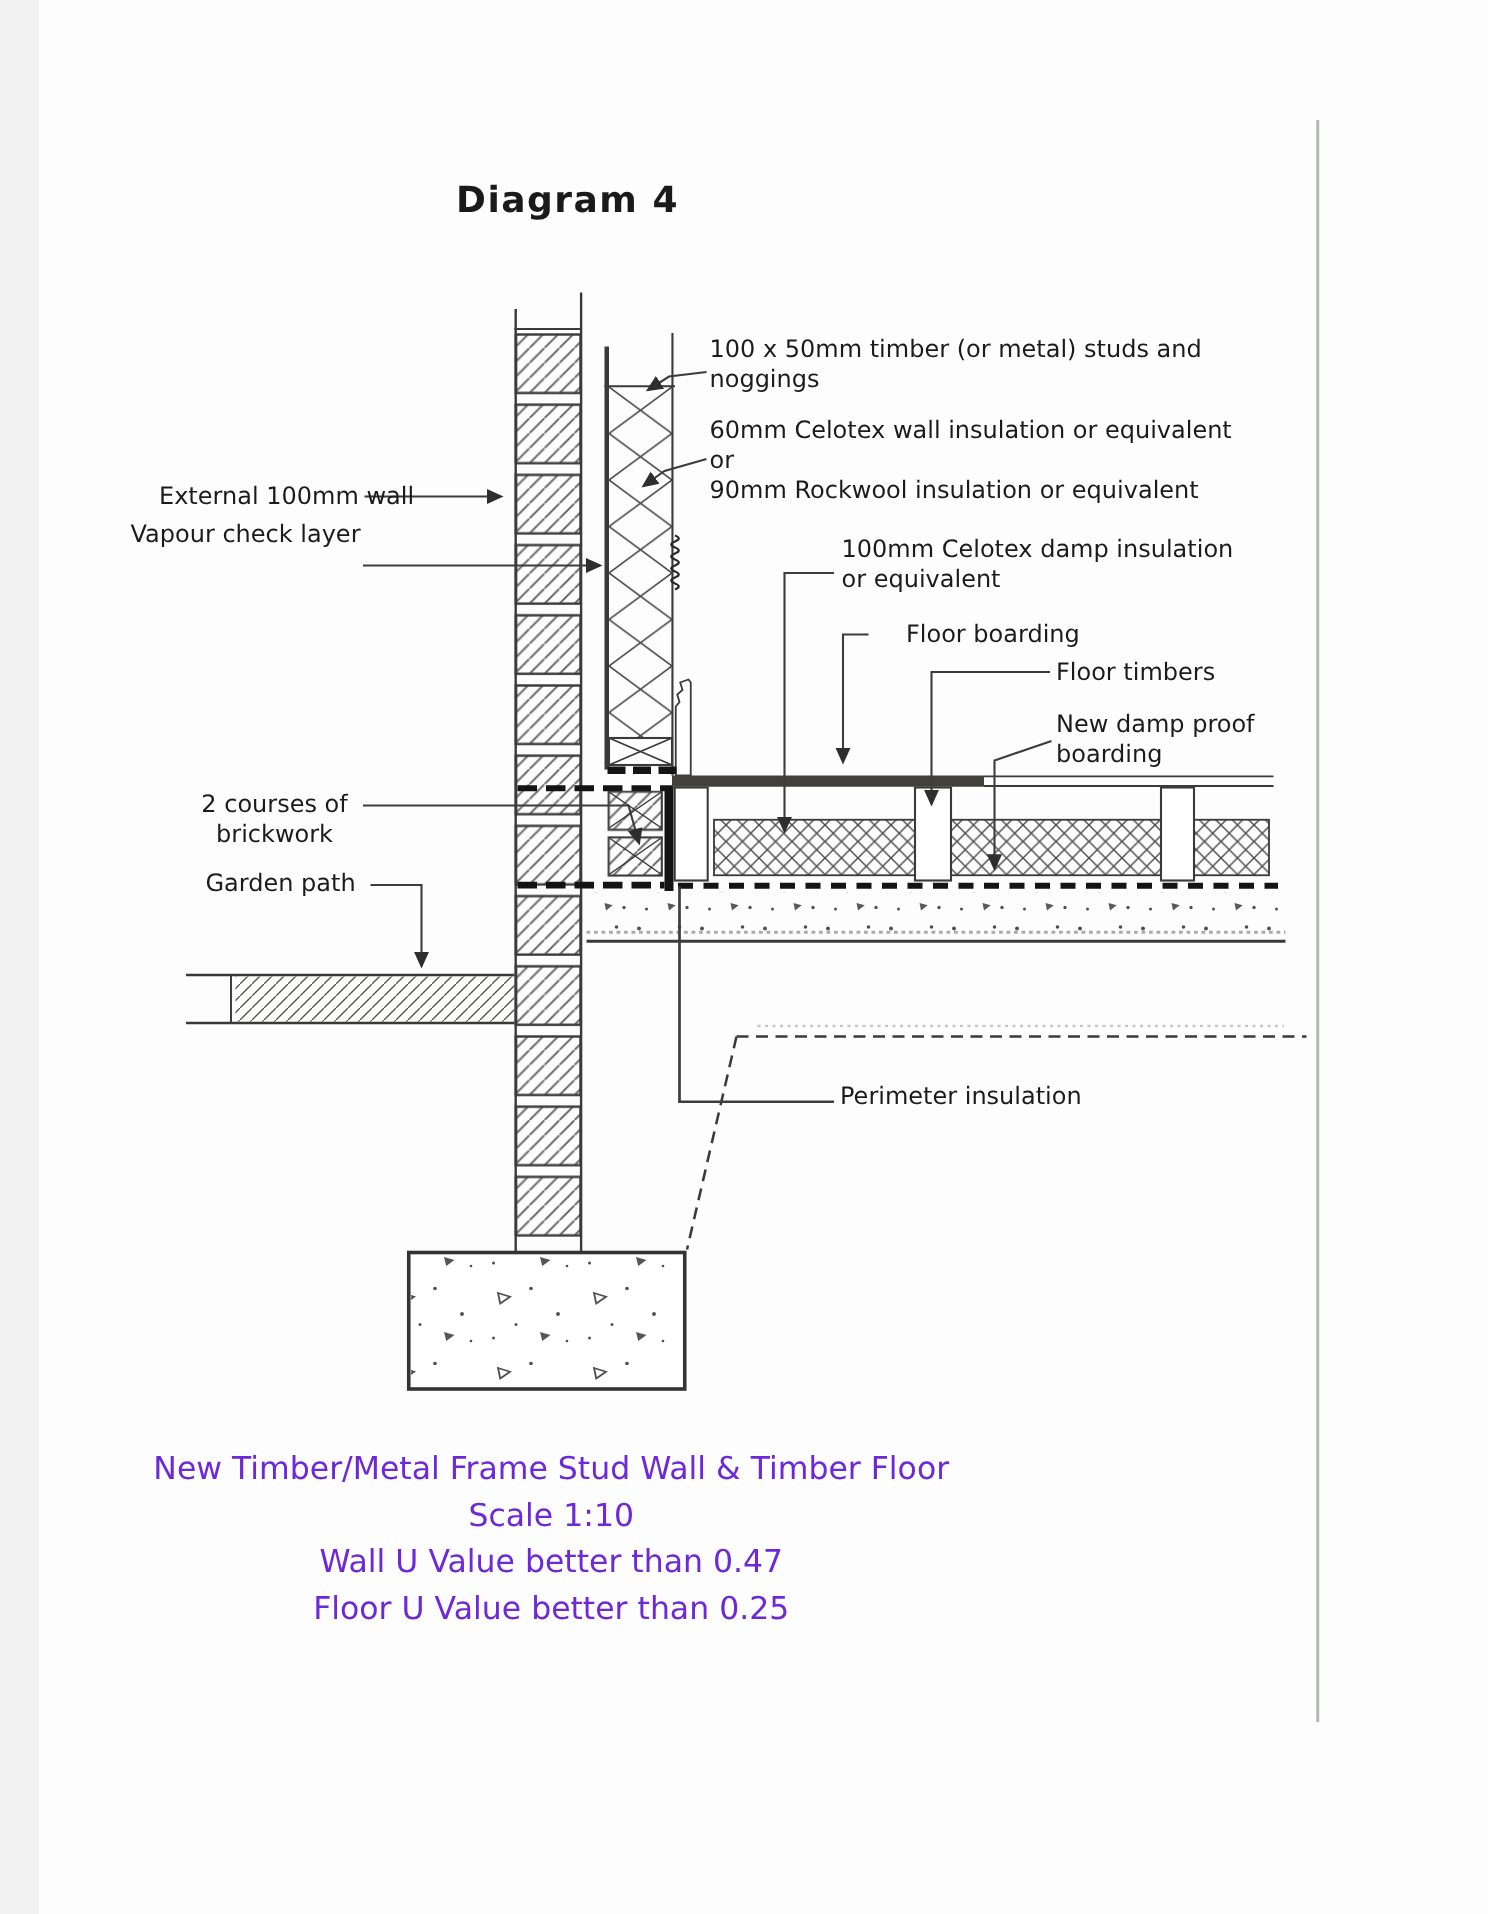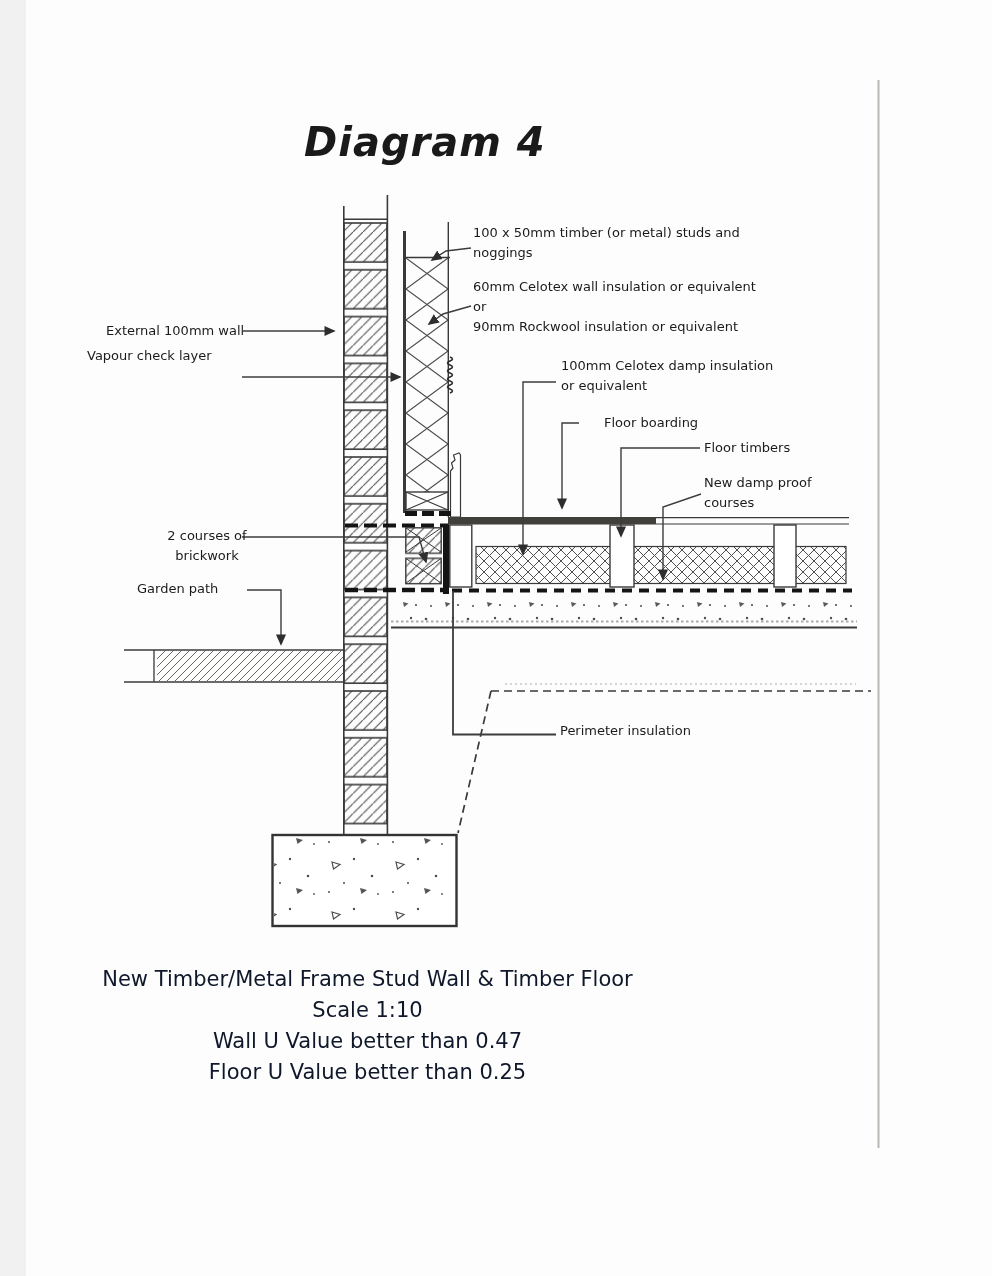--- a/index.html
+++ b/index.html
@@ -3,29 +3,29 @@
 <meta charset="utf-8">
 <style>
   html,body{margin:0;padding:0;background:#ffffff;}
   .page{
     position:relative;width:992px;height:1276px;background:#fdfdfe;
     overflow:hidden;font-family:"DejaVu Sans","Liberation Sans",sans-serif;color:#1c1c1c;
   }
   .scan-strip{position:absolute;left:0;top:0;width:26px;height:1276px;background:#f1f1f2;}
   .drawing-svg{position:absolute;left:0;top:0;}
   .title{
-    position:absolute;left:304px;top:119px;font-size:40px;font-weight:600;
-    letter-spacing:1px;color:#1a1a1a;font-style:italic;
+    position:absolute;left:304px;top:119px;font-size:24px;font-weight:600;
+    letter-spacing:1px;color:#1a1a1a;
   }
   .lbl{
-    position:absolute;font-size:13px;line-height:20px;white-space:pre-line;color:#1b1b1b;
+    position:absolute;font-size:16px;line-height:20px;white-space:pre-line;color:#1b1b1b;
   }
   .lbl.center{text-align:center;}
   .caption{
-    position:absolute;left:40px;top:964px;width:655px;text-align:center;color:#0f172a;
+    position:absolute;left:40px;top:964px;width:655px;text-align:center;color:#6d28d9;
   }
   .caption div{font-size:21px;line-height:31px;font-weight:500;}
 </style>
 </head>
 <body>
 
 <div class="page">
 
   <div class="scan-strip"></div>
 
@@ -164,23 +164,23 @@
   <div class="lbl" style="left:87px;top:346px;">Vapour check layer</div>
 
   <div class="lbl" style="left:561px;top:356px;width:280px;">100mm Celotex damp insulation
 or equivalent</div>
 
   <div class="lbl" style="left:604px;top:413px;">Floor boarding</div>
 
   <div class="lbl" style="left:704px;top:438px;">Floor timbers</div>
 
   <div class="lbl" style="left:704px;top:473px;width:160px;">New damp proof
-courses</div>
+boarding</div>
 
-  <div class="lbl center" style="left:127px;top:526px;width:112px;margin-left:24px;">2 courses of
+  <div class="lbl center" style="left:127px;top:526px;width:112px;">2 courses of
 brickwork</div>
 
   <div class="lbl" style="left:137px;top:579px;">Garden path</div>
 
   <div class="lbl" style="left:560px;top:721px;">Perimeter insulation</div>
 
   <div class="caption">
     <div>New Timber/Metal Frame Stud Wall &amp; Timber Floor</div>
     <div>Scale 1:10</div>
     <div>Wall U Value better than 0.47</div>

